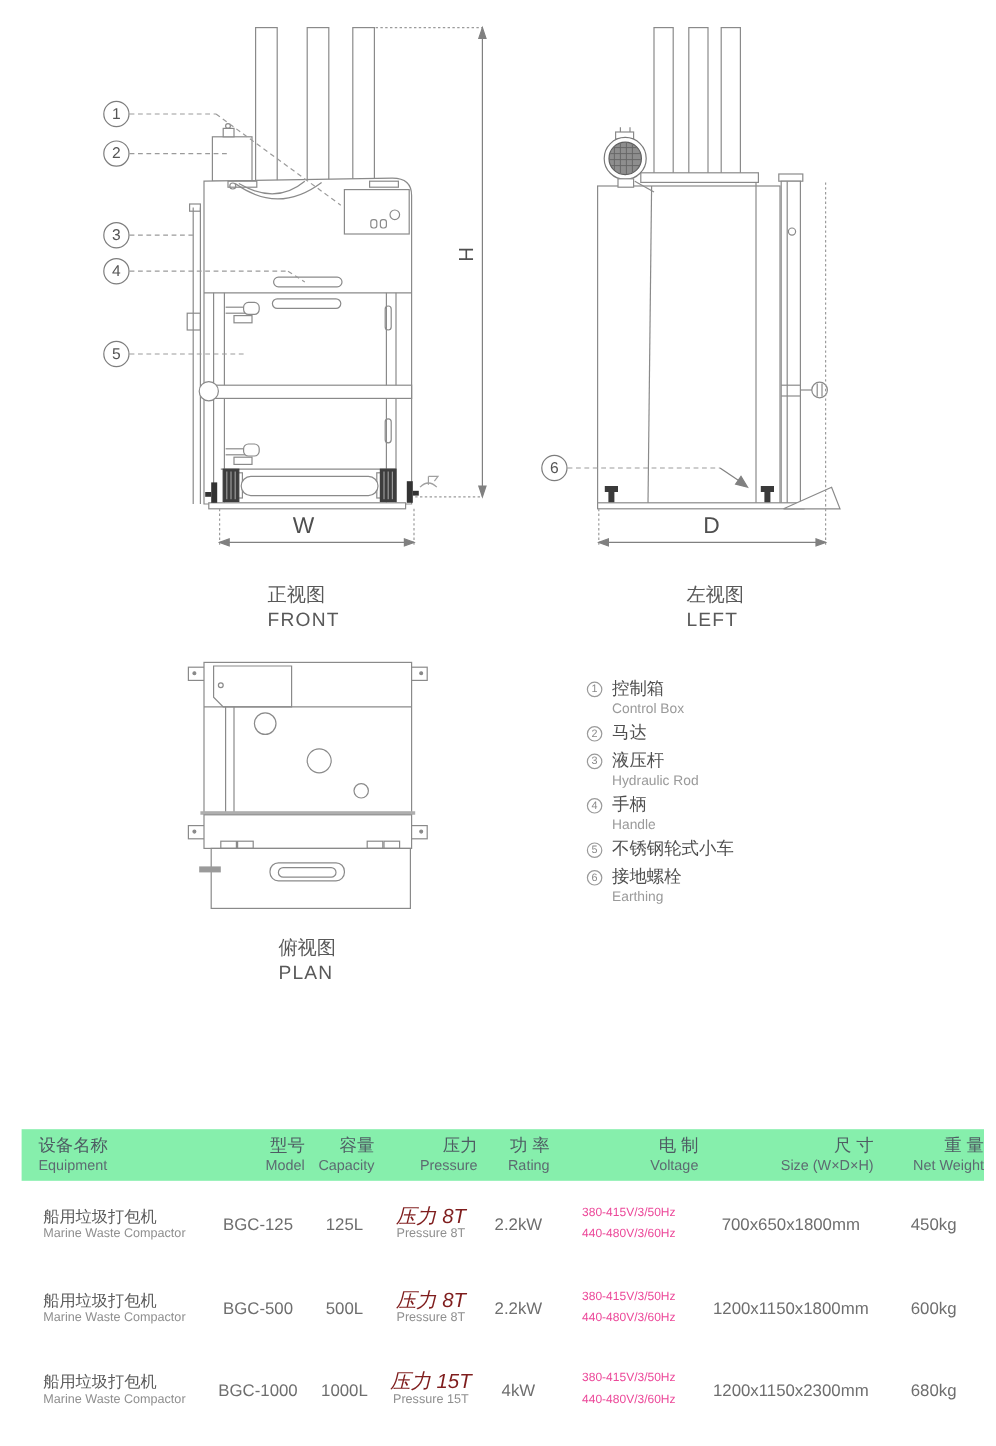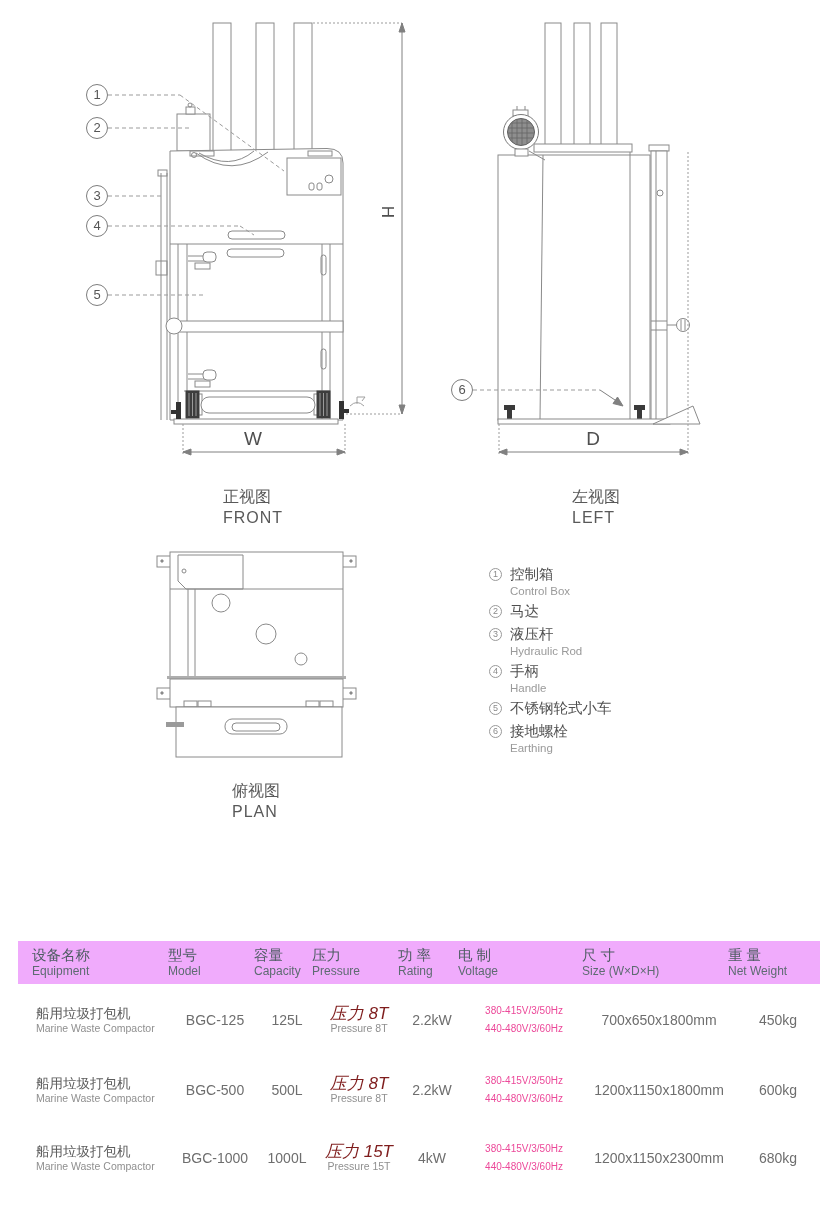--- a/index.html
+++ b/index.html
@@ -39,23 +39,23 @@
   .len { font-size:11.5px; color:#9a9a9a; line-height:14px; margin-left:21px; }
 
   
   .grid-cols {
     display:grid;
     grid-template-columns:150px 86px 58px 86px 60px 124px 146px 92px;
     align-items:center;
   }
   .thead {
     position:absolute; left:18px; top:941px; width:802px; height:43px;
-    background:#f0abfc;
+    background:#86efac;
   }
-  .th { text-align:left; }
+  .th { text-align:right; }
   .th .cn { font-size:14.5px; color:#4e5c63; line-height:17px; }
   .th .en { font-size:12px; color:#5d6b71; line-height:14px; }
   .th.first { text-align:left; padding-left:14px; }
   .trow { position:absolute; left:22px; width:802px; height:48px; }
   .td { text-align:center; font-size:14px; color:#6e6e6e; }
   .td.first { text-align:left; padding-left:14px; }
   .equip-cn { font-size:13.5px; color:#5c5c5c; line-height:17px; }
   .equip-en { font-size:10.5px; color:#8f8f8f; line-height:13px; }
   .press-cn { font-size:17px; color:#7f1d1d; line-height:17px;font-style:italic; }
   .press-en { font-size:10.5px; color:#8f8f8f; line-height:13px; }

